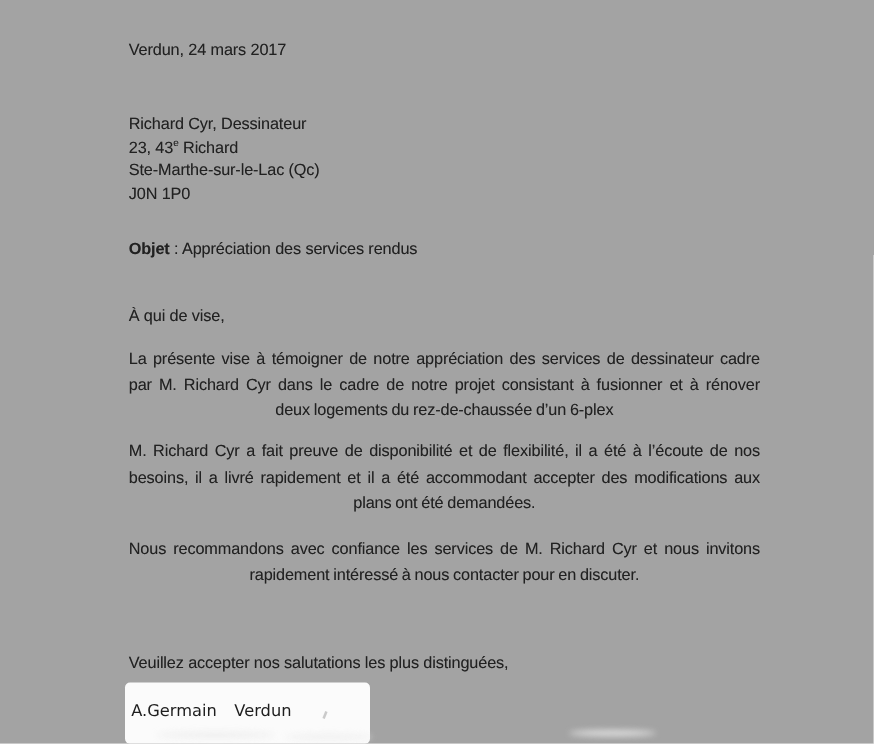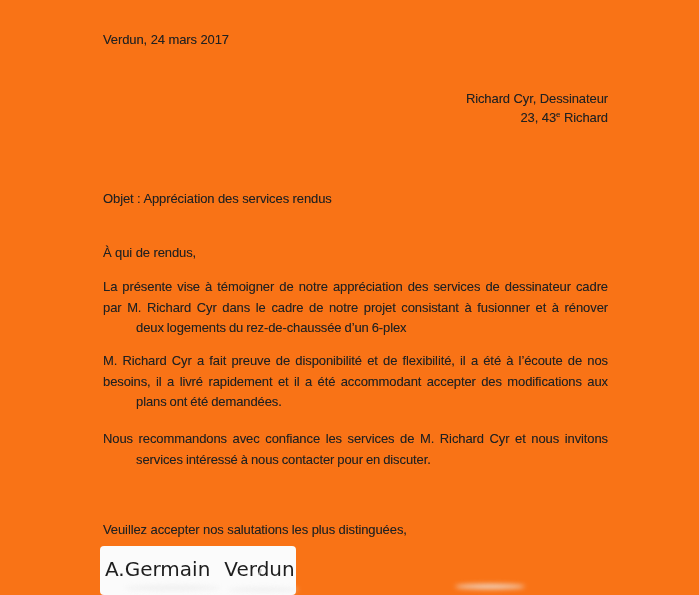--- a/index.html
+++ b/index.html
@@ -1,58 +1,58 @@
 <!DOCTYPE html>
 <html><head>
 <meta charset="utf-8">
 <style>
   html, body { margin:0; padding:0; background:#ffffff; }
   .page {
     position:relative;
     width:699px; height:595px;
-    background:#f97316;
+    background:#a3a3a3;
     overflow:hidden;
     font-family:"Liberation Sans", sans-serif;
     color:#212121;
   }
   .block {
     position:absolute;
     left:103px;
     width:505px;
     font-size:13px;
     letter-spacing:-0.1px;
     text-shadow:0 0 0.5px rgba(40,40,40,0.35);
   }
   
   .sline { line-height:19px; white-space:pre-wrap; }
   .date    { top:30px; }
   .recipient { top:90px; }
-  .rline { line-height:18.7px; white-space:pre-wrap;text-align:right; }
+  .rline { line-height:18.7px; white-space:pre-wrap; }
   .subject { top:189px; }
-  .subject .b { font-weight:normal;text-align:right; }
+  .subject .b { font-weight:bold;text-align:right; }
   .salutation { top:243px; }
   .closing { top:486px;margin-top:34px; }
   
   .para1 { top:277px; }
   .para2 { top:351px; }
   .para3 { top:429px; }
   .pl { line-height:20.5px; }
   .j {
     text-align:justify;
     text-align-last:justify;
     text-justify:inter-word;
     word-spacing:-2px;
   }
-  .l { text-align:left; word-spacing:-0.5px;margin-left:33px; }
+  .l { text-align:center; word-spacing:-0.5px; }
   sup.ord { font-size:8px; vertical-align:super; line-height:0; }
   
   .sig {
     top:560px; left:105px;
     font-family:"DejaVu Sans", sans-serif;
-    font-size:20px; line-height:19px;
+    font-size:13px; line-height:19px;
     letter-spacing:0; color:#1e1e1e;
     text-shadow:none;
   }
   .sig .city { margin-left:14px; }
   
   .sig-shade {
     position:absolute; left:100px; top:546px;
     width:196px; height:49px;
     background:#fbfbfb; border-radius:4px;
   }
@@ -74,41 +74,43 @@
 
 <div class="page">
 
   <div class="sig-shade"></div>
 
   <div class="block sline date">Verdun, 24 mars 2017</div>
 
   <div class="block recipient">
     <div class="rline">Richard Cyr, Dessinateur</div>
     <div class="rline"><span>23, 43</span><sup class="ord">e</sup><span> Richard</span></div>
+    <div class="rline">Ste-Marthe-sur-le-Lac (Qc)</div>
+    <div class="rline">J0N 1P0</div>
   </div>
 
   <div class="block sline subject"><span class="b">Objet</span><span> : Appréciation des services rendus</span></div>
 
-  <div class="block sline salutation">À qui de rendus,</div>
+  <div class="block sline salutation">À qui de vise,</div>
 
   <div class="block para1">
     <div class="pl j">La présente vise à témoigner de notre appréciation des services de dessinateur cadre</div>
     <div class="pl j">par M. Richard Cyr dans le cadre de notre projet consistant à fusionner et à rénover</div>
     <div class="pl l">deux logements du rez-de-chaussée d’un 6-plex</div>
   </div>
 
   <div class="block para2">
     <div class="pl j">M. Richard Cyr a fait preuve de disponibilité et de flexibilité, il a été à l’écoute de nos</div>
     <div class="pl j">besoins, il a livré rapidement et il a été accommodant accepter des modifications aux</div>
     <div class="pl l">plans ont été demandées.</div>
   </div>
 
   <div class="block para3">
     <div class="pl j">Nous recommandons avec confiance les services de M. Richard Cyr et nous invitons</div>
-    <div class="pl l">services intéressé à nous contacter pour en discuter.</div>
+    <div class="pl l">rapidement intéressé à nous contacter pour en discuter.</div>
   </div>
 
   <div class="block sline closing">Veuillez accepter nos salutations les plus distinguées,</div>
 
   <div class="block sig"><span>A.Germain</span><span class="city">Verdun</span></div>
 
   <div class="tick"></div>
   <div class="smudge s1"></div>
   <div class="smudge s2"></div>
   <div class="smudge s3"></div>

